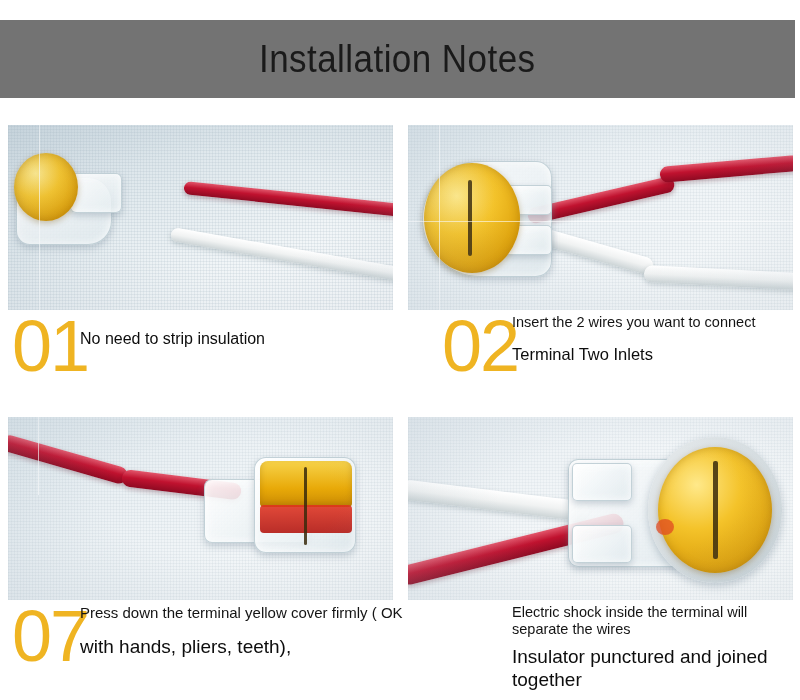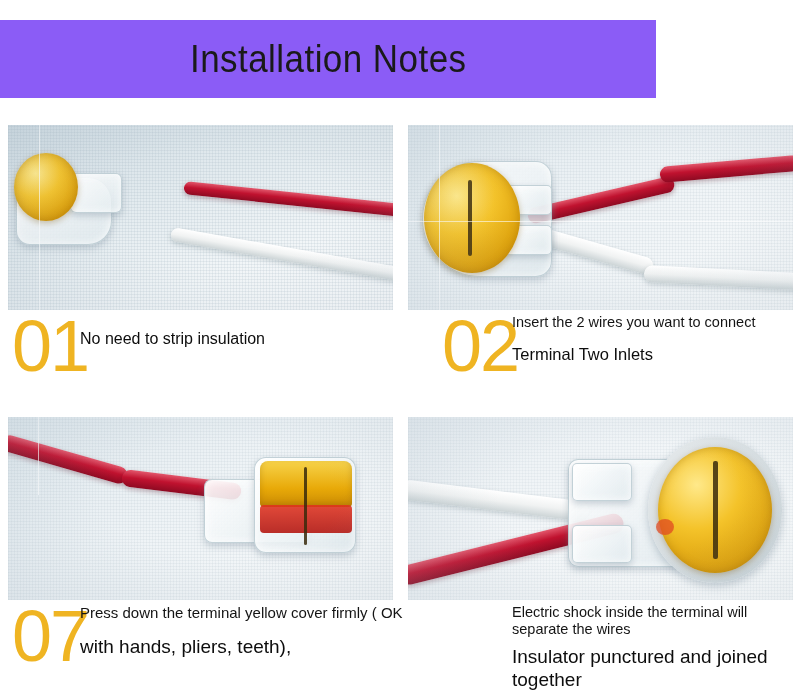--- a/index.html
+++ b/index.html
@@ -12,23 +12,23 @@
     font-family: "Liberation Sans", sans-serif;
     overflow: hidden;
     position: relative;
   }
 
   
   .header-banner {
     position: absolute;
     left: 0;
     top: 20px;
-    width: 656px;
+    width: 795px;
     height: 78px;
-    background: #8b5cf6;
+    background: #737373;
     display: flex;
     align-items: center;
     justify-content: center;
   }
   .header-title {
     font-family: "Liberation Sans", sans-serif;
     font-size: 38px;
     font-weight: 400;
     color: #1a1a1a;
     letter-spacing: 0.5px;

